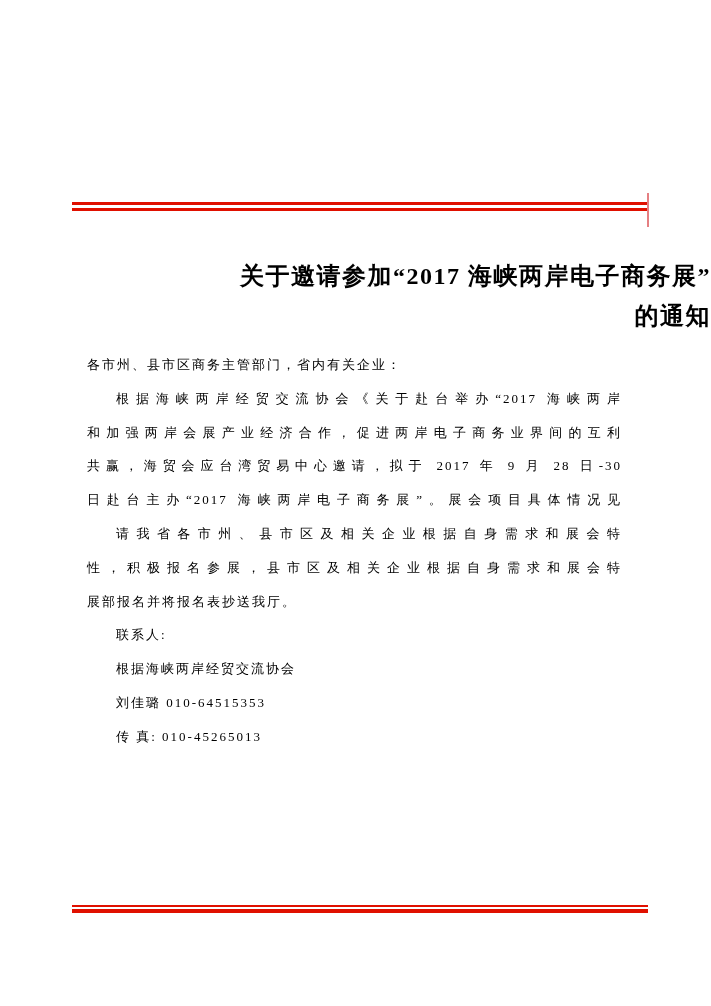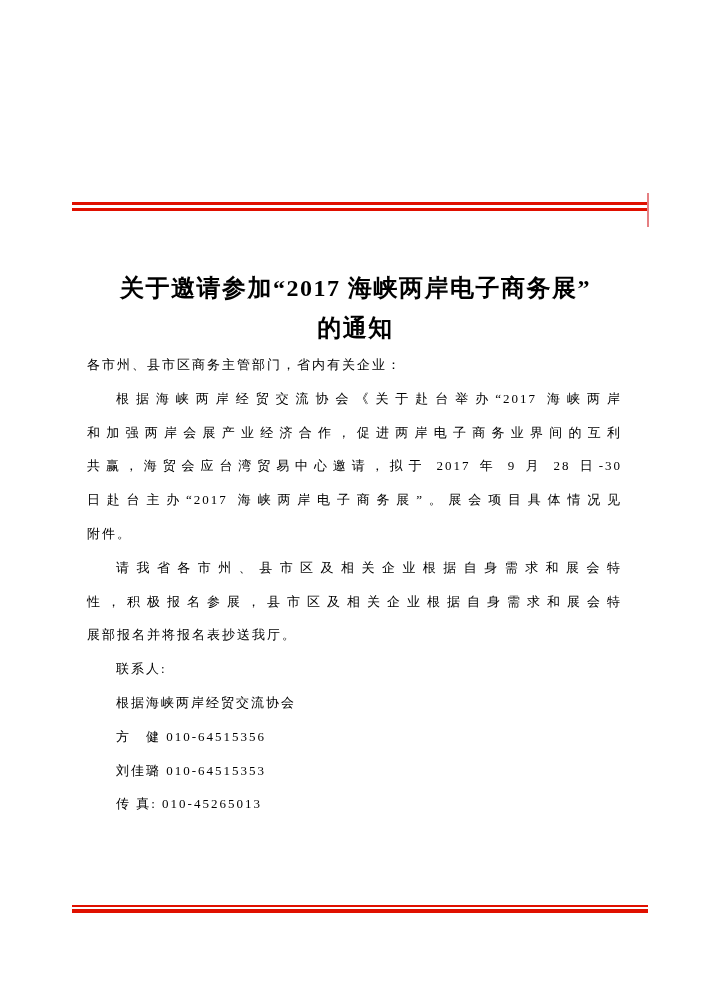--- a/index.html
+++ b/index.html
@@ -15,21 +15,21 @@
   
   .top-rule { position:absolute; left:72px; top:202px; width:576px; }
   .top-rule .r1 { height:3px; background:#e01000; }
   .top-rule .gap { height:3px; }
   .top-rule .r2 { height:3px; background:#e01000; }
   .top-tick { position:absolute; left:647px; top:193px; width:2px; height:34px; background:#e57f82; }
 
   
   .title {
     position:absolute; top:256px; left:0; right:0;
-    margin:12px; text-align:center;
+    margin:0; text-align:right;
     font-size:24px; font-weight:bold;
     line-height:40px; letter-spacing:1.5px;
   }
   .title span { display:block; }
 
   
   .body {
     position:absolute; left:87px; top:348px; width:535px;
     font-size:13px; letter-spacing:2px;
   }
@@ -59,27 +59,25 @@
     <span>关于邀请参加“2017 海峡两岸电子商务展”</span>
     <span>的通知</span>
   </h1>
 
   <div class="body">
     <div class="line">各市州、县市区商务主管部门，省内有关企业：</div>
     <div class="line ind fill">根据海峡两岸经贸交流协会《关于赴台举办“2017 海峡两岸</div>
     <div class="line fill">和加强两岸会展产业经济合作，促进两岸电子商务业界间的互利</div>
     <div class="line fill">共赢，海贸会应台湾贸易中心邀请，拟于 2017 年 9 月 28 日-30</div>
     <div class="line fill">日赴台主办“2017 海峡两岸电子商务展”。展会项目具体情况见</div>
-    <div class="line">附件。</div>
     <div class="line ind fill">请我省各市州、县市区及相关企业根据自身需求和展会特</div>
     <div class="line fill">性，积极报名参展，县市区及相关企业根据自身需求和展会特</div>
     <div class="line">展部报名并将报名表抄送我厅。</div>
     <div class="line ind">联系人:</div>
     <div class="line ind">根据海峡两岸经贸交流协会</div>
-    <div class="line ind">方　健 010-64515356</div>
     <div class="line ind">刘佳璐 010-64515353</div>
     <div class="line ind">传 真: 010-45265013</div>
   </div>
 
   <div class="bottom-rule">
     <div class="r1"></div>
     <div class="gap"></div>
     <div class="r2"></div>
   </div>
 

